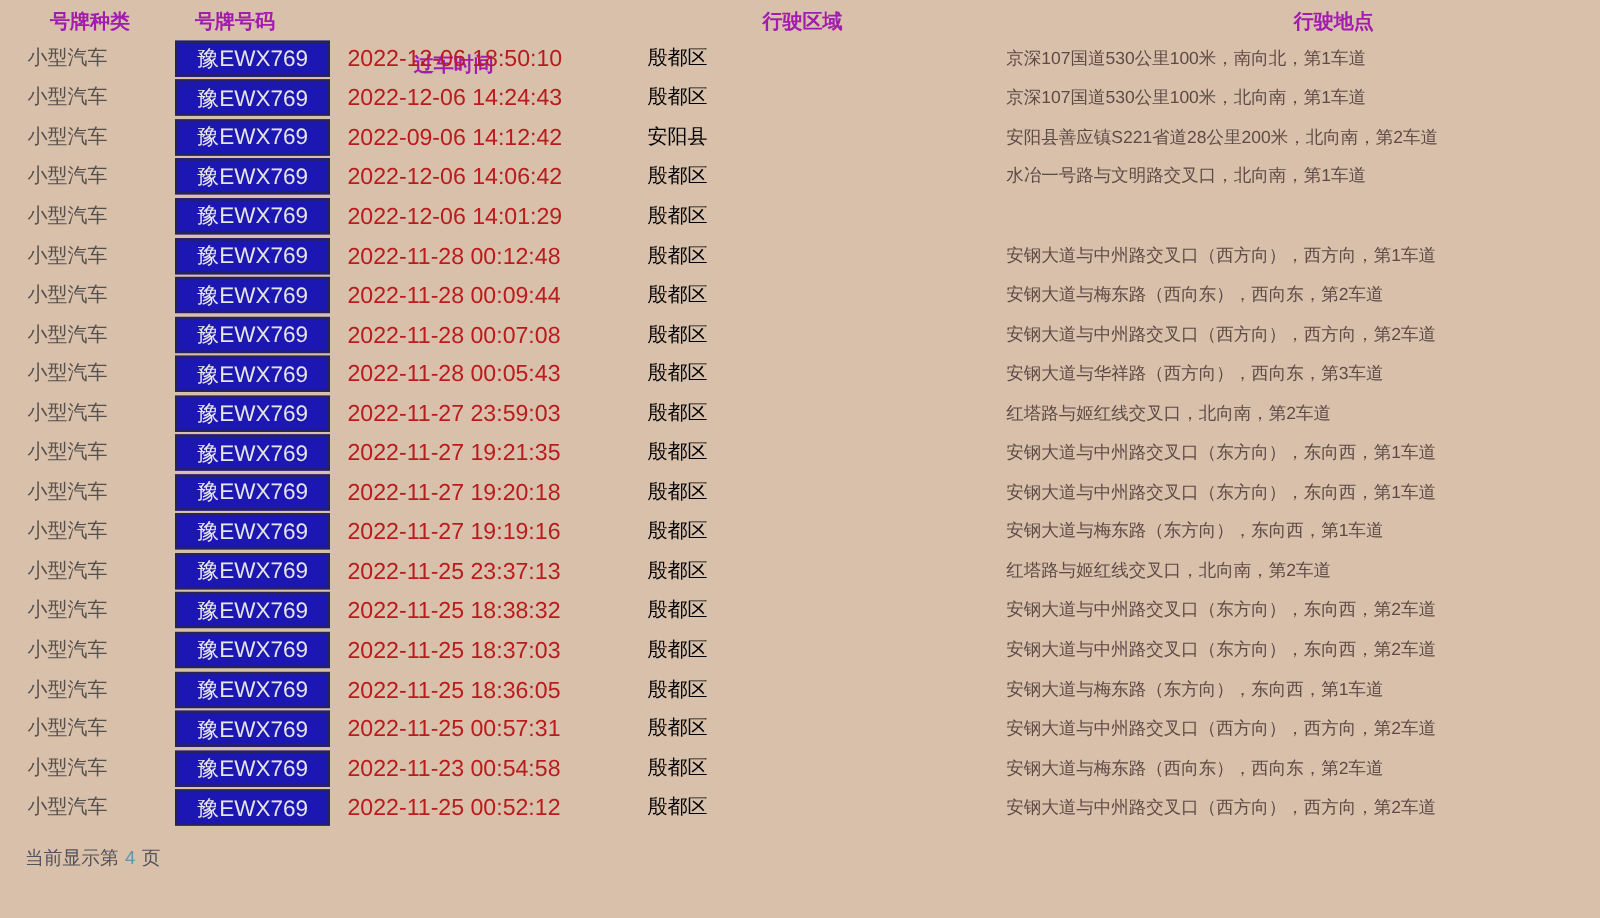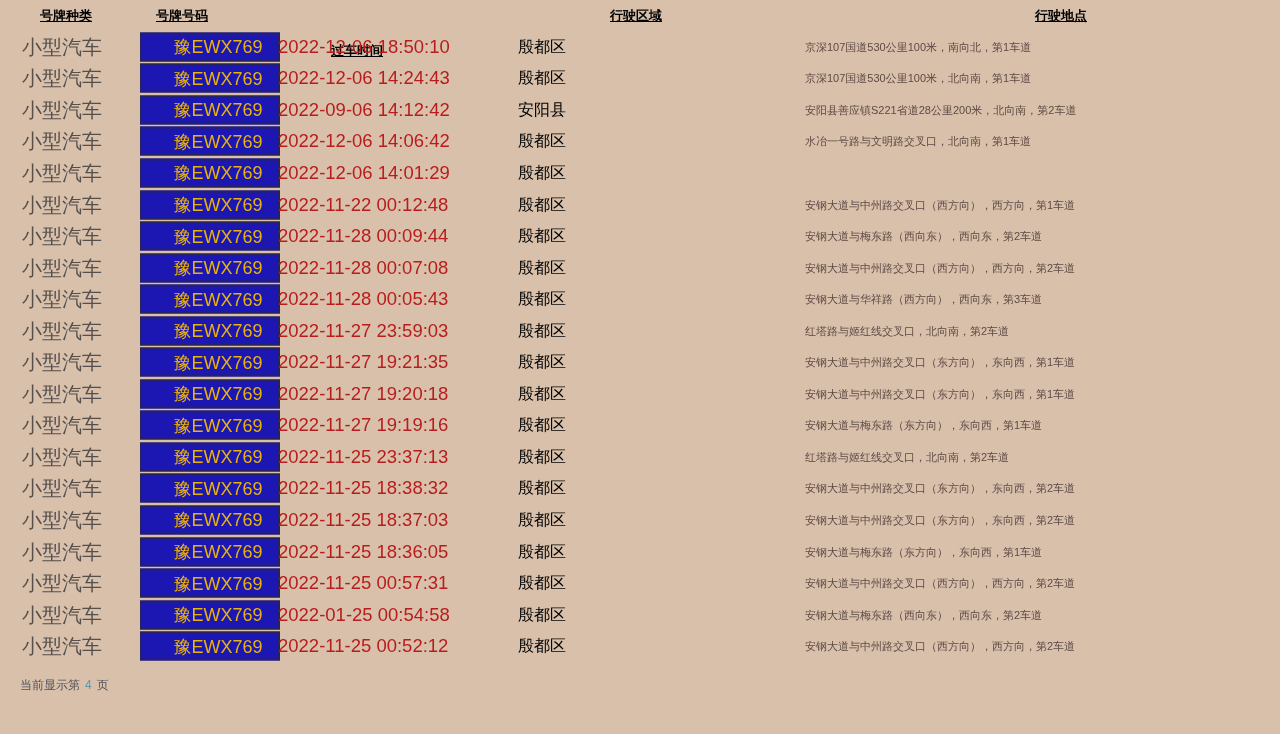--- a/index.html
+++ b/index.html
@@ -6,52 +6,50 @@
   body {
     width: 1280px; height: 734px;
     background: #d8c0ab;
     font-family: "Liberation Sans", sans-serif;
     position: relative;
     overflow: hidden;
   }
   .thead { position: absolute; top: 0; left: 0; width: 1280px; height: 31px; }
   .hcell {
     position: absolute; top: 7px;
-    font-size: 13px; font-weight: bold; color: #000000;
+    font-size: 16px; font-weight: bold; color: #a21caf;
     white-space: nowrap;
-    text-decoration: underline;
   }
   .h1 { left: 40px; }
   .h2 { left: 156px; }
   .h3 { left: 331px; margin-top: 35px; }
   .h4 { left: 610px; }
   .h5 { left: 1035px; text-align: right; }
 
   .tbody { position: absolute; top: 31px; left: 0; width: 1280px; }
   .trow { position: relative; height: 31.55px; }
   .cell { position: absolute; top: 50%; transform: translateY(-50%); white-space: nowrap; }
-  .type { left: 22px;  font-size: 20px;   color: #56504d; }
+  .type { left: 22px;  font-size: 16px;   color: #56504d; }
   .platewrap { left: 140px; }
   .badge {
     display: flex; align-items: center; justify-content: center;
     width: 120px; height: 25px;
     background: #1c16b2;
     border: 2px solid #262260;
-    color: #eab308;
+    color: #e5e5e5;
     font-size: 18px;
     cursor: pointer;
-    padding-left: 16px;
   }
   .time { left: 278px; font-size: 18.5px; color: #b91c1c; }
   .area { left: 518px; font-size: 16px;   color: #000000; }
-  .loc  { left: 805px; font-size: 11px; color: #5e4a45; }
+  .loc  { left: 805px; font-size: 14px; color: #5e4a45; }
 
   .footer {
     position: absolute; left: 20px; top: 677px;
-    font-size: 12px; color: #53525a; white-space: nowrap;
+    font-size: 15px; color: #53525a; white-space: nowrap;
   }
   .pagenum { color: #6494aa; margin: 0 5px; }
 </style>
 </head>
 <body>
 
 <div class="thead">
   <span class="hcell h1">号牌种类</span>
   <span class="hcell h2">号牌号码</span>
   <span class="hcell h3">过车时间</span>
@@ -102,21 +100,21 @@
         <div class="badge">豫EWX769</div>
       </div>
       <div class="cell time">2022-12-06 14:01:29</div>
       <div class="cell area">殷都区</div>
     </div>
     <div class="trow">
       <div class="cell type">小型汽车</div>
       <div class="cell platewrap">
         <div class="badge">豫EWX769</div>
       </div>
-      <div class="cell time">2022-11-22 00:12:48</div>
+      <div class="cell time">2022-11-28 00:12:48</div>
       <div class="cell area">殷都区</div>
       <div class="cell loc">安钢大道与中州路交叉口（西方向），西方向，第1车道</div>
     </div>
     <div class="trow">
       <div class="cell type">小型汽车</div>
       <div class="cell platewrap">
         <div class="badge">豫EWX769</div>
       </div>
       <div class="cell time">2022-11-28 00:09:44</div>
       <div class="cell area">殷都区</div>
@@ -219,21 +217,21 @@
       </div>
       <div class="cell time">2022-11-25 00:57:31</div>
       <div class="cell area">殷都区</div>
       <div class="cell loc">安钢大道与中州路交叉口（西方向），西方向，第2车道</div>
     </div>
     <div class="trow">
       <div class="cell type">小型汽车</div>
       <div class="cell platewrap">
         <div class="badge">豫EWX769</div>
       </div>
-      <div class="cell time">2022-01-25 00:54:58</div>
+      <div class="cell time">2022-11-23 00:54:58</div>
       <div class="cell area">殷都区</div>
       <div class="cell loc">安钢大道与梅东路（西向东），西向东，第2车道</div>
     </div>
     <div class="trow">
       <div class="cell type">小型汽车</div>
       <div class="cell platewrap">
         <div class="badge">豫EWX769</div>
       </div>
       <div class="cell time">2022-11-25 00:52:12</div>
       <div class="cell area">殷都区</div>

